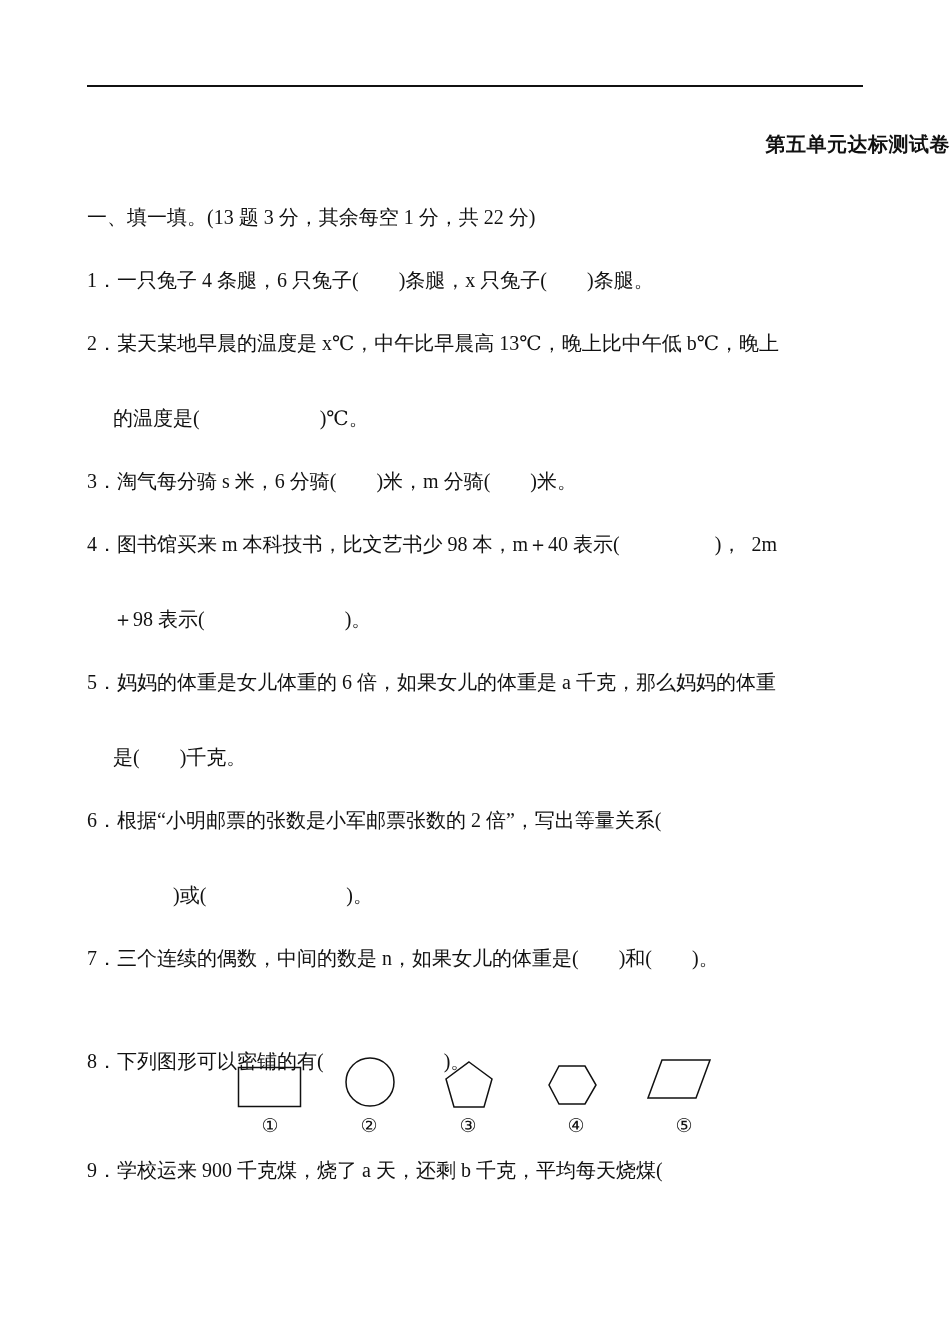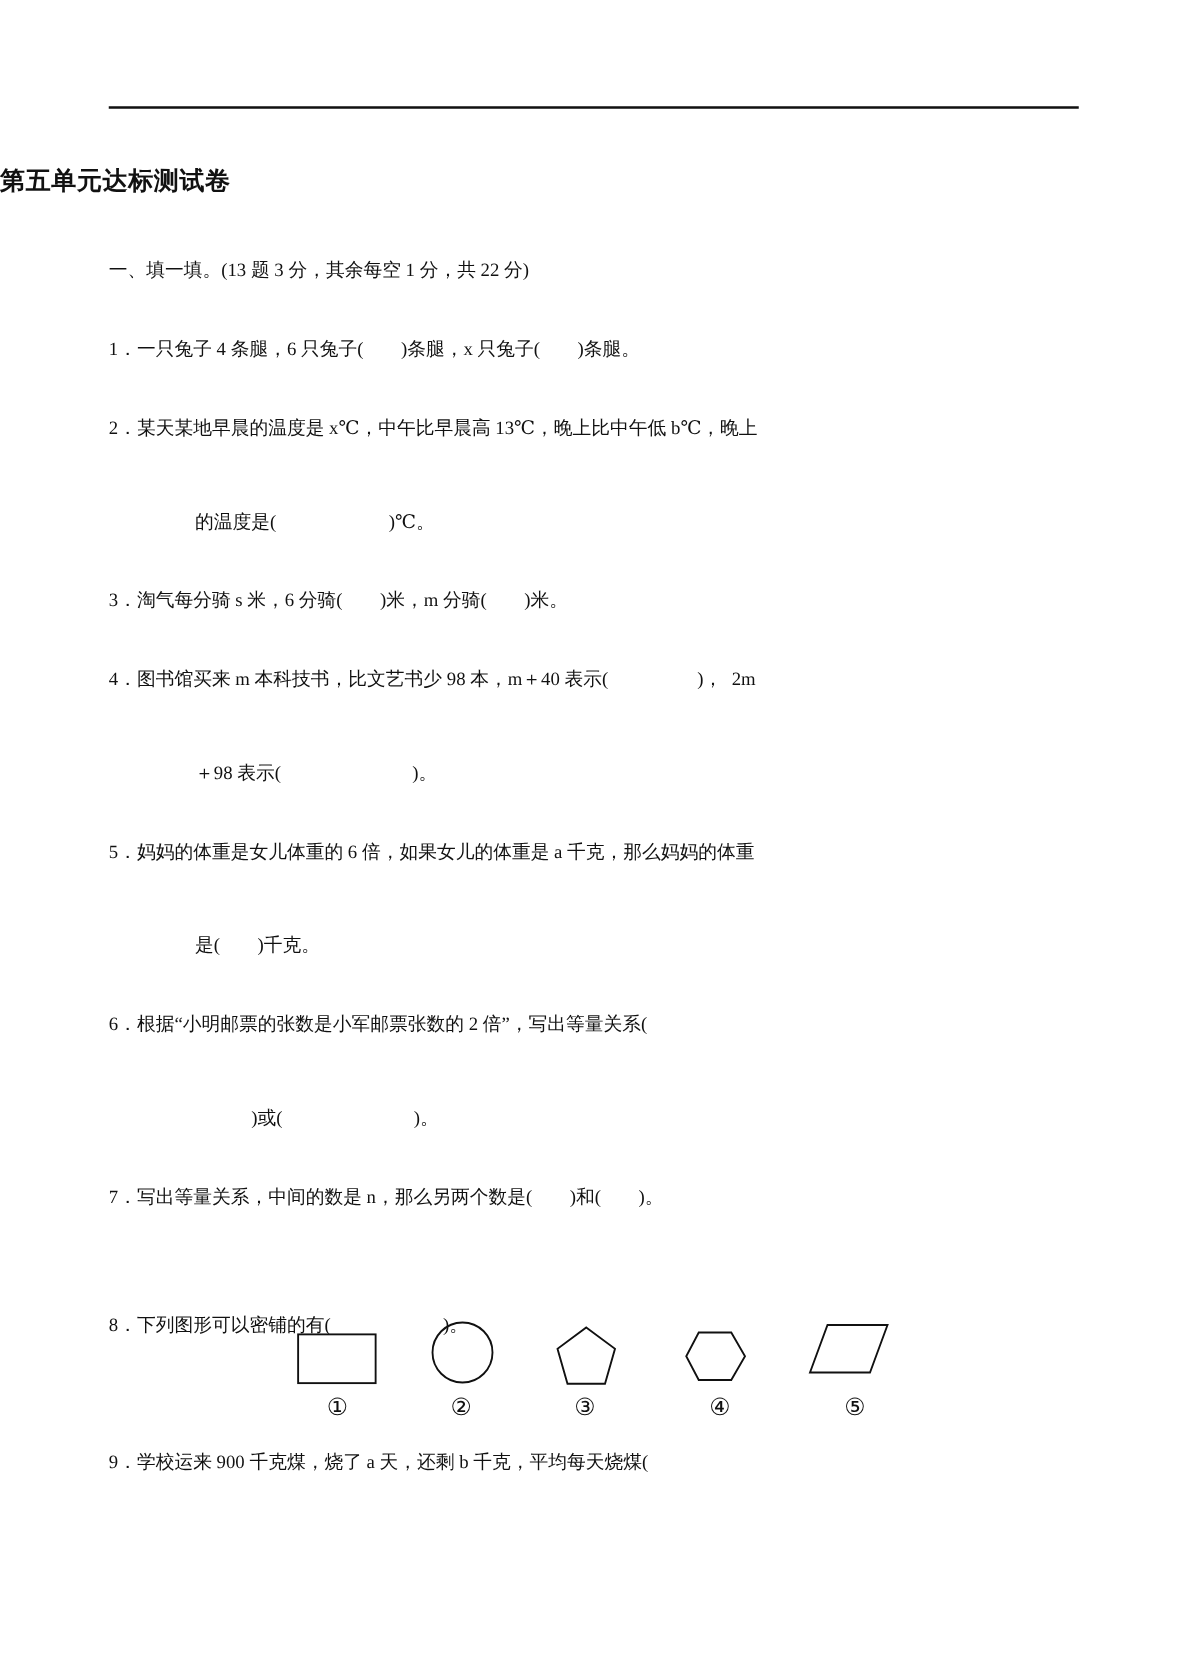--- a/index.html
+++ b/index.html
@@ -1,22 +1,22 @@
 <!DOCTYPE html>
 <html><head>
 <meta charset="utf-8">
 <style>
   html, body { margin: 0; padding: 0; background: #ffffff; }
   body { width: 950px; height: 1344px; position: relative; overflow: hidden;
          font-family: "Liberation Serif", "DejaVu Serif", serif; color: #111; }
   .rule { position: absolute; left: 87px; top: 85px; width: 776px; height: 2px; background: #111; }
-  .title { position: absolute; left: 0; width: 950px; top: 131px; text-align: left;
+  .title { position: absolute; left: 0; width: 950px; top: 131px; text-align: right;
            font-size: 20px; font-weight: bold; letter-spacing: 0.5px; }
-  .line { position: absolute; left: 87px; font-size: 15px; white-space: pre; line-height: 26px; }
-  .cont { left: 113px; margin-left: 43px; }
+  .line { position: absolute; left: 87px; font-size: 20px; white-space: pre; line-height: 26px; }
+  .cont { left: 113px; }
   .shapes { position: absolute; left: 0; top: 1050px; width: 950px; height: 90px; }
   .shape { position: absolute; }
   .shape-label { position: absolute; font-size: 19px; transform: translateX(-50%); }
 </style>
 </head>
 <body>
 
 <div class="rule"></div>
 <div class="title">第五单元达标测试卷</div>
 
@@ -31,21 +31,21 @@
 
 <div class="line" style="top:531px"><span>4．</span><span>图书馆买来 m 本科技书，比文艺书少 98 本，m＋40 表示(                   )，  2m</span></div>
 <div class="line cont" style="top:606px">＋98 表示(                            )。</div>
 
 <div class="line" style="top:669px"><span>5．</span><span>妈妈的体重是女儿体重的 6 倍，如果女儿的体重是 a 千克，那么妈妈的体重</span></div>
 <div class="line cont" style="top:744px">是(        )千克。</div>
 
 <div class="line" style="top:807px"><span>6．</span><span>根据“小明邮票的张数是小军邮票张数的 2 倍”，写出等量关系(</span></div>
 <div class="line cont" style="top:882px">            )或(                            )。</div>
 
-<div class="line" style="top:945px"><span>7．</span><span>写出等量关系，中间的数是 n，那么另两个数是(        )和(        )。</span></div>
+<div class="line" style="top:945px"><span>7．</span><span>三个连续的偶数，中间的数是 n，如果女儿的体重是(        )和(        )。</span></div>
 
 <div class="line" style="top:1048px"><span>8．</span><span>下列图形可以密铺的有(                        )。</span></div>
 
 <div class="shapes">
   <svg class="shape" style="left:237px;top:16px" width="66" height="44">
       <rect x="1.5" y="1.5" width="62" height="39" fill="none" stroke="#111" stroke-width="1.5"></rect>
     </svg>
   <svg class="shape" style="left:343px;top:6px" width="54" height="52">
       <ellipse cx="27" cy="26" rx="24" ry="24" fill="none" stroke="#111" stroke-width="1.5"></ellipse>
     </svg>

